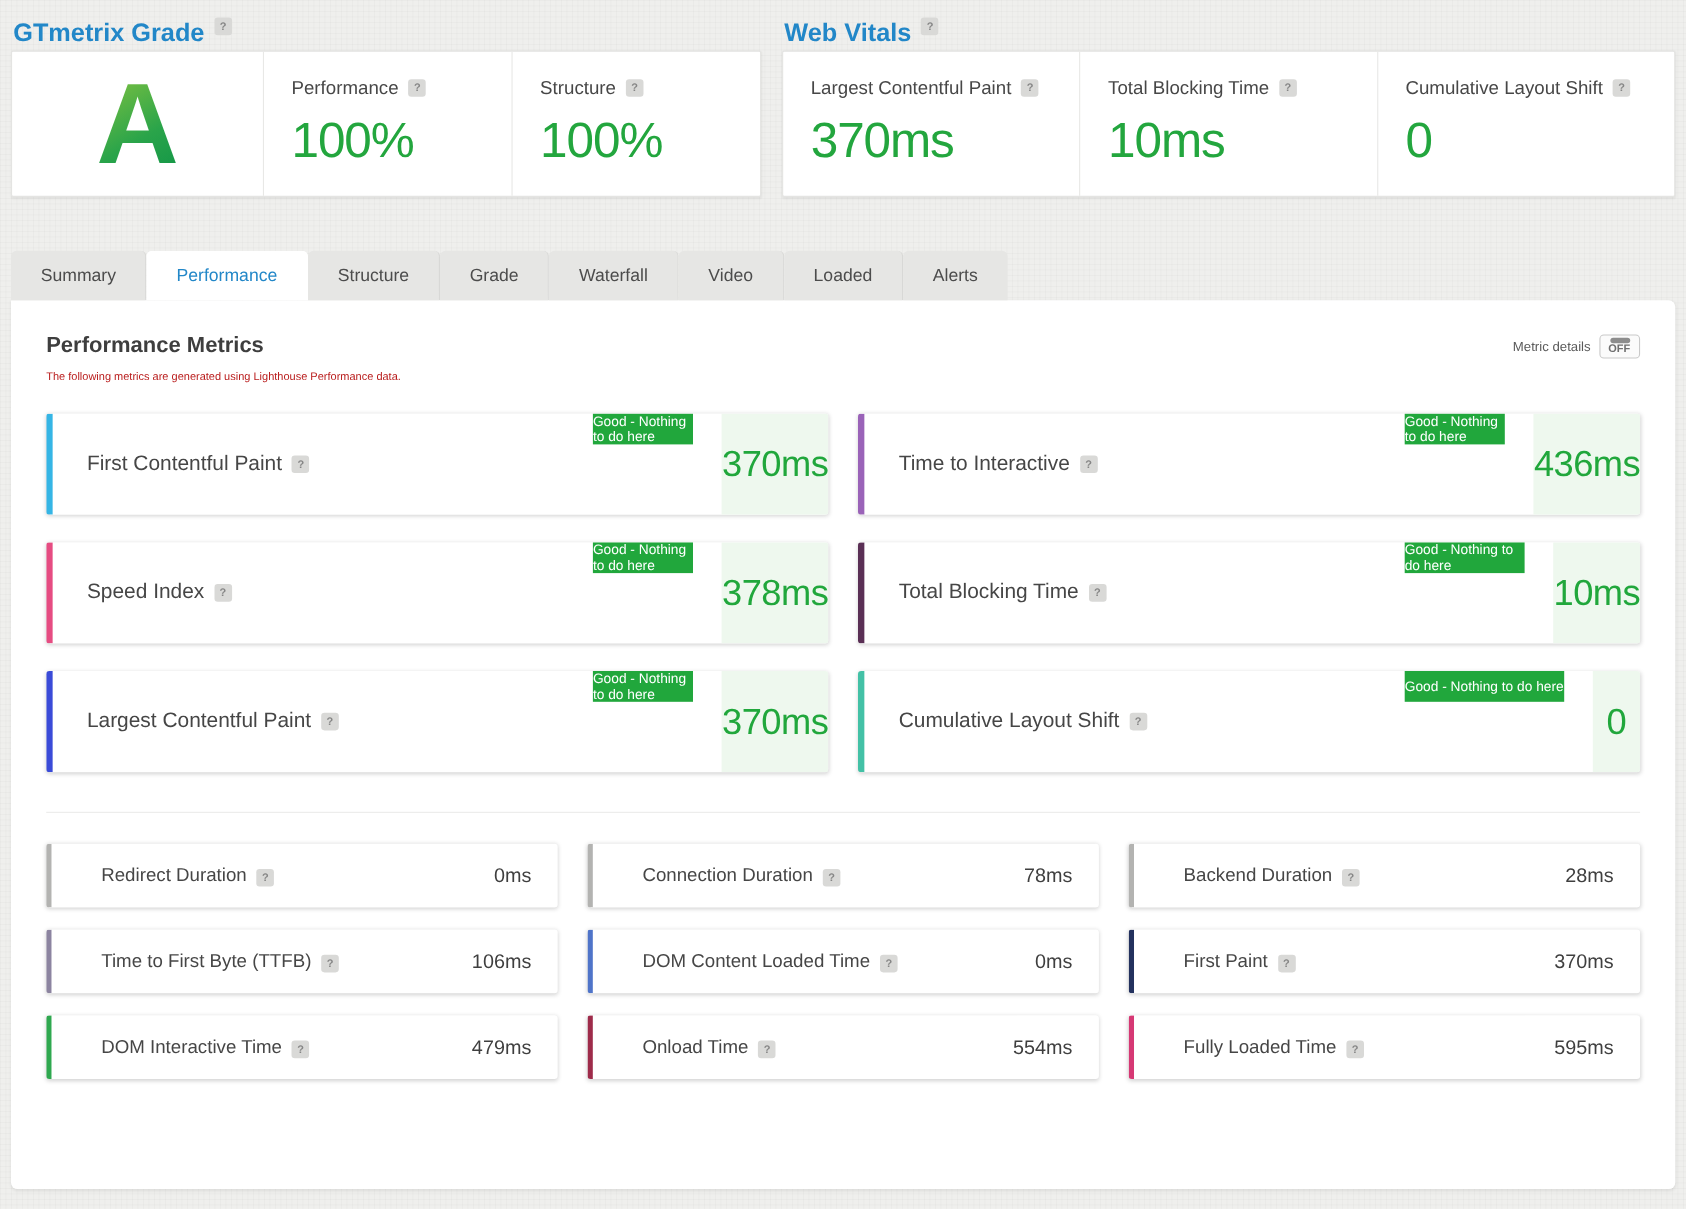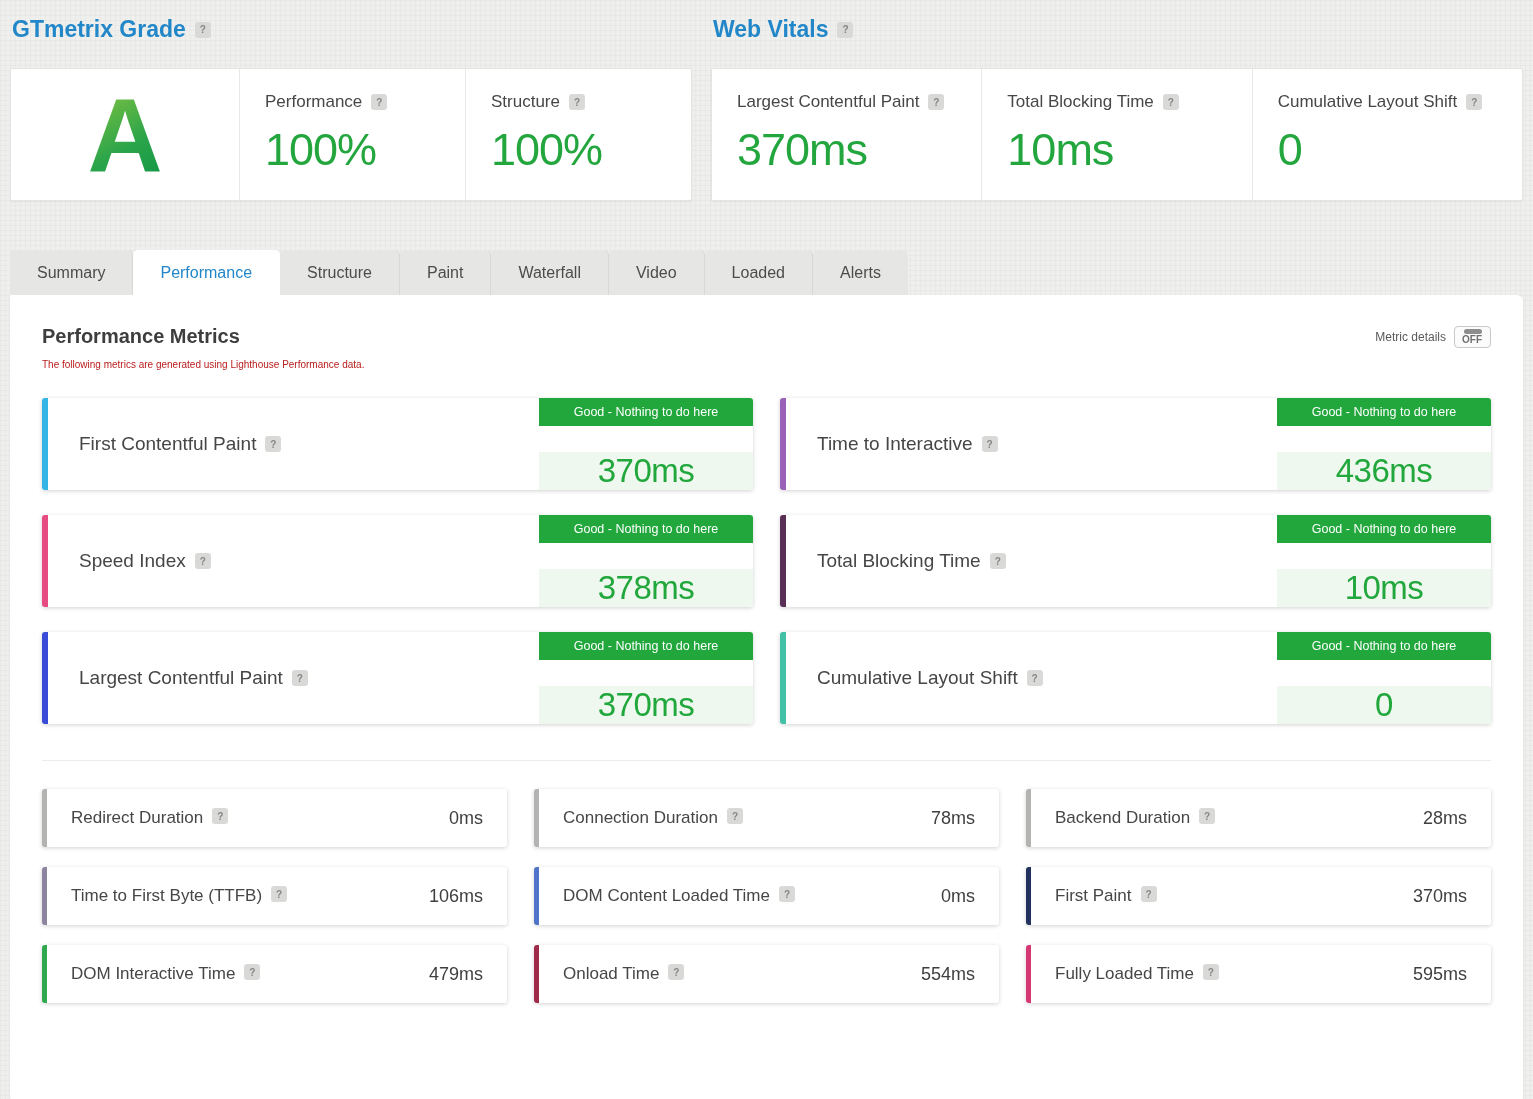--- a/index.html
+++ b/index.html
@@ -14,21 +14,21 @@
     color: #454545;
   }
   .page { width: 1533px; padding: 8px 10px 14px 10px; }
 
   
   .top-row { display: flex; gap: 19px; align-items: stretch; }
   .top-col-left { width: 682px; flex: 0 0 682px; }
   .top-col-right { flex: 1; }
   h1.section-title {
     color: #2287c8; font-size: 23px; font-weight: 600;
-    margin: 8px 0 25px 2px; display: flex; align-items: center;
+    margin: 8px 0 3px 2px; display: flex; 
   }
 
   
   .help {
     display: inline-flex; align-items: center; justify-content: center;
     width: 16px; height: 16px; margin-left: 9px;
     background: #d9d9d7; color: #868686; border-radius: 3px;
     font-size: 10px; font-weight: bold; cursor: pointer; flex: 0 0 auto;
   }
 
@@ -90,21 +90,21 @@
     display: grid; grid-template-columns: 1fr 1fr; gap: 25px 27px;
   }
   .metric-card {
     height: 92px; background: #fff; border-radius: 3px; display: flex;
     border-left: 6px solid var(--accent, #ccc);
     box-shadow: 0 1px 4px rgba(0,0,0,0.18);
     overflow: hidden;
   }
   .mc-left { flex: 1; display: flex; align-items: center; padding-left: 31px; }
   .mc-label { font-size: 19px; color: #464646; }
-  .mc-right { width: 214px; flex: 0 0 214px; display: flex; flex-direction: column; gap: 26px; }
+  .mc-right { width: 214px; flex: 0 0 214px; display: flex; flex-direction: row; gap: 26px; }
   .mc-status {
     height: 28px; background: #21a73c; color: #fff; font-size: 12.5px;
     display: flex; align-items: center; justify-content: center;
   }
   .mc-value {
     flex: 1; background: #eef8ee; color: #21a73c; font-size: 33px;
     display: flex; align-items: center; justify-content: center; letter-spacing: -0.5px;
   }
 
   
@@ -113,21 +113,21 @@
   .timing-grid {
     margin-top: 28px;
     display: grid; grid-template-columns: 1fr 1fr 1fr; gap: 20px 27px;
   }
   .timing-card {
     height: 58px; background: #fff; border-radius: 3px; display: flex; align-items: center;
     border-left: 5px solid var(--accent, #ccc);
     box-shadow: 0 1px 4px rgba(0,0,0,0.18);
     padding: 0 24px 0 24px;
   }
-  .tc-label { font-size: 17px; color: #464646; display: flex; align-items: flex-start; }
+  .tc-label { font-size: 17px; color: #464646; display: flex; align-items: flex-end; margin-left: 21px; }
   .tc-value { margin-left: auto; font-size: 18px; color: #3f3f3f; }
 </style>
 </head>
 <body>
 
 <div class="page">
 
   <div class="top-row">
     <div class="top-col-left">
       <h1 class="section-title">
@@ -192,21 +192,21 @@
       <div class="tab">
     <span>Summary</span>
   </div>
       <div class="tab active">
     <span>Performance</span>
   </div>
       <div class="tab">
     <span>Structure</span>
   </div>
       <div class="tab">
-    <span>Paint</span>
+    <span>Grade</span>
   </div>
       <div class="tab">
     <span>Waterfall</span>
   </div>
       <div class="tab">
     <span>Video</span>
   </div>
       <div class="tab">
     <span>Loaded</span>
   </div>

